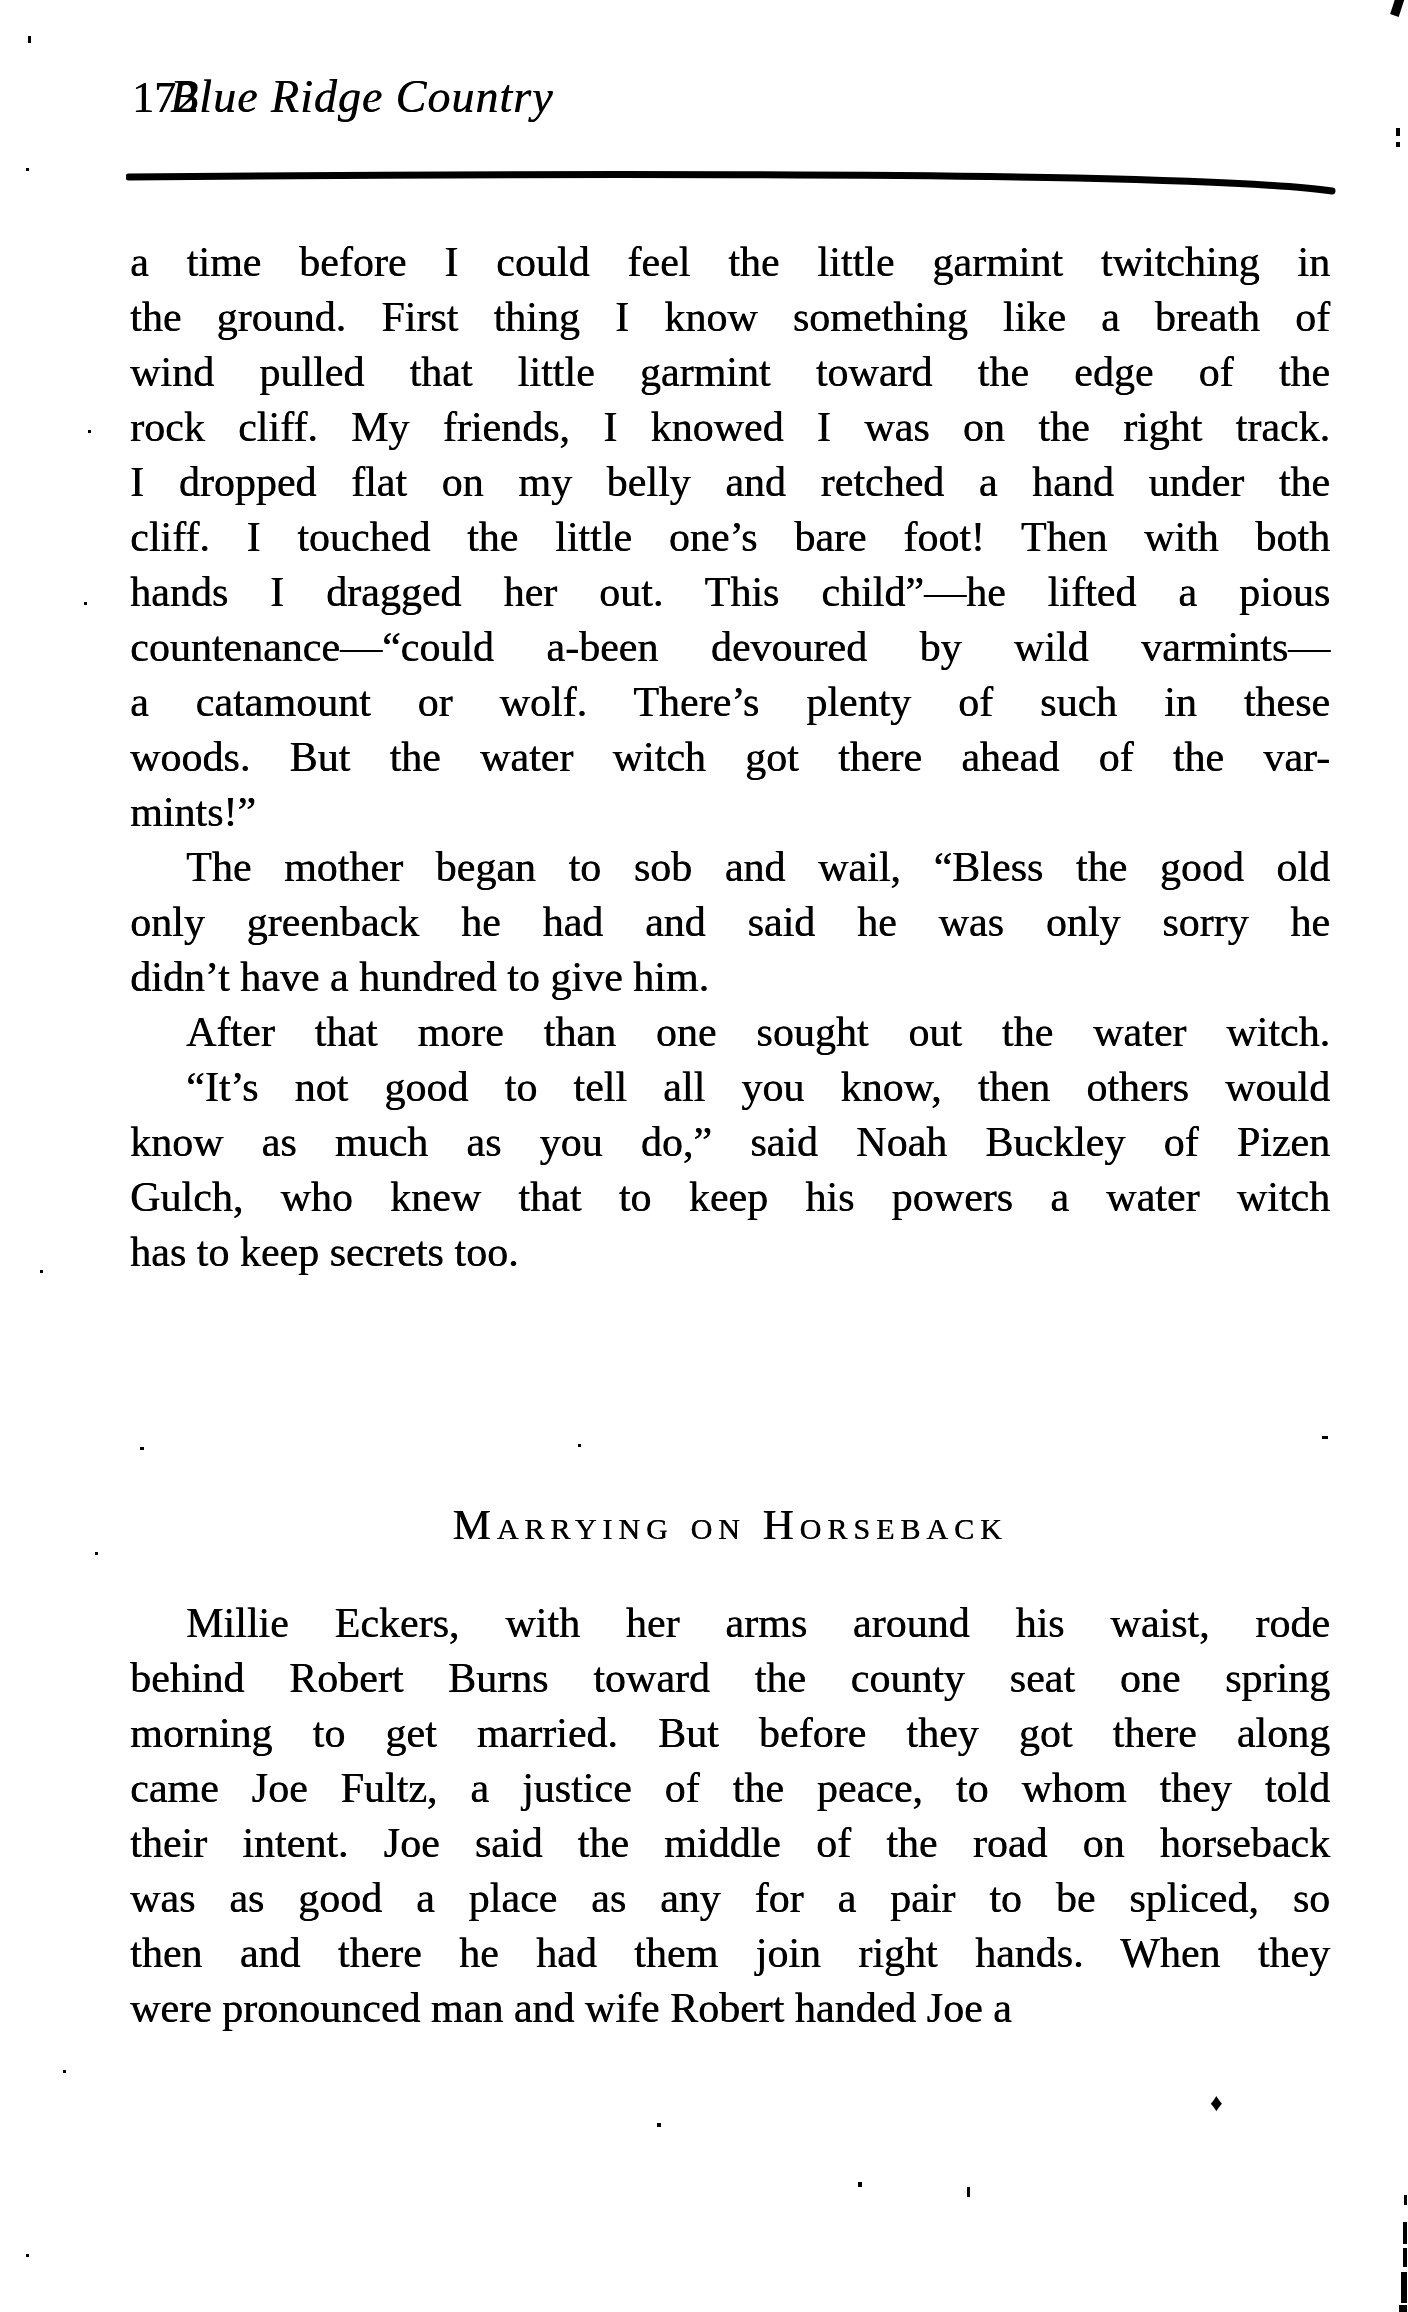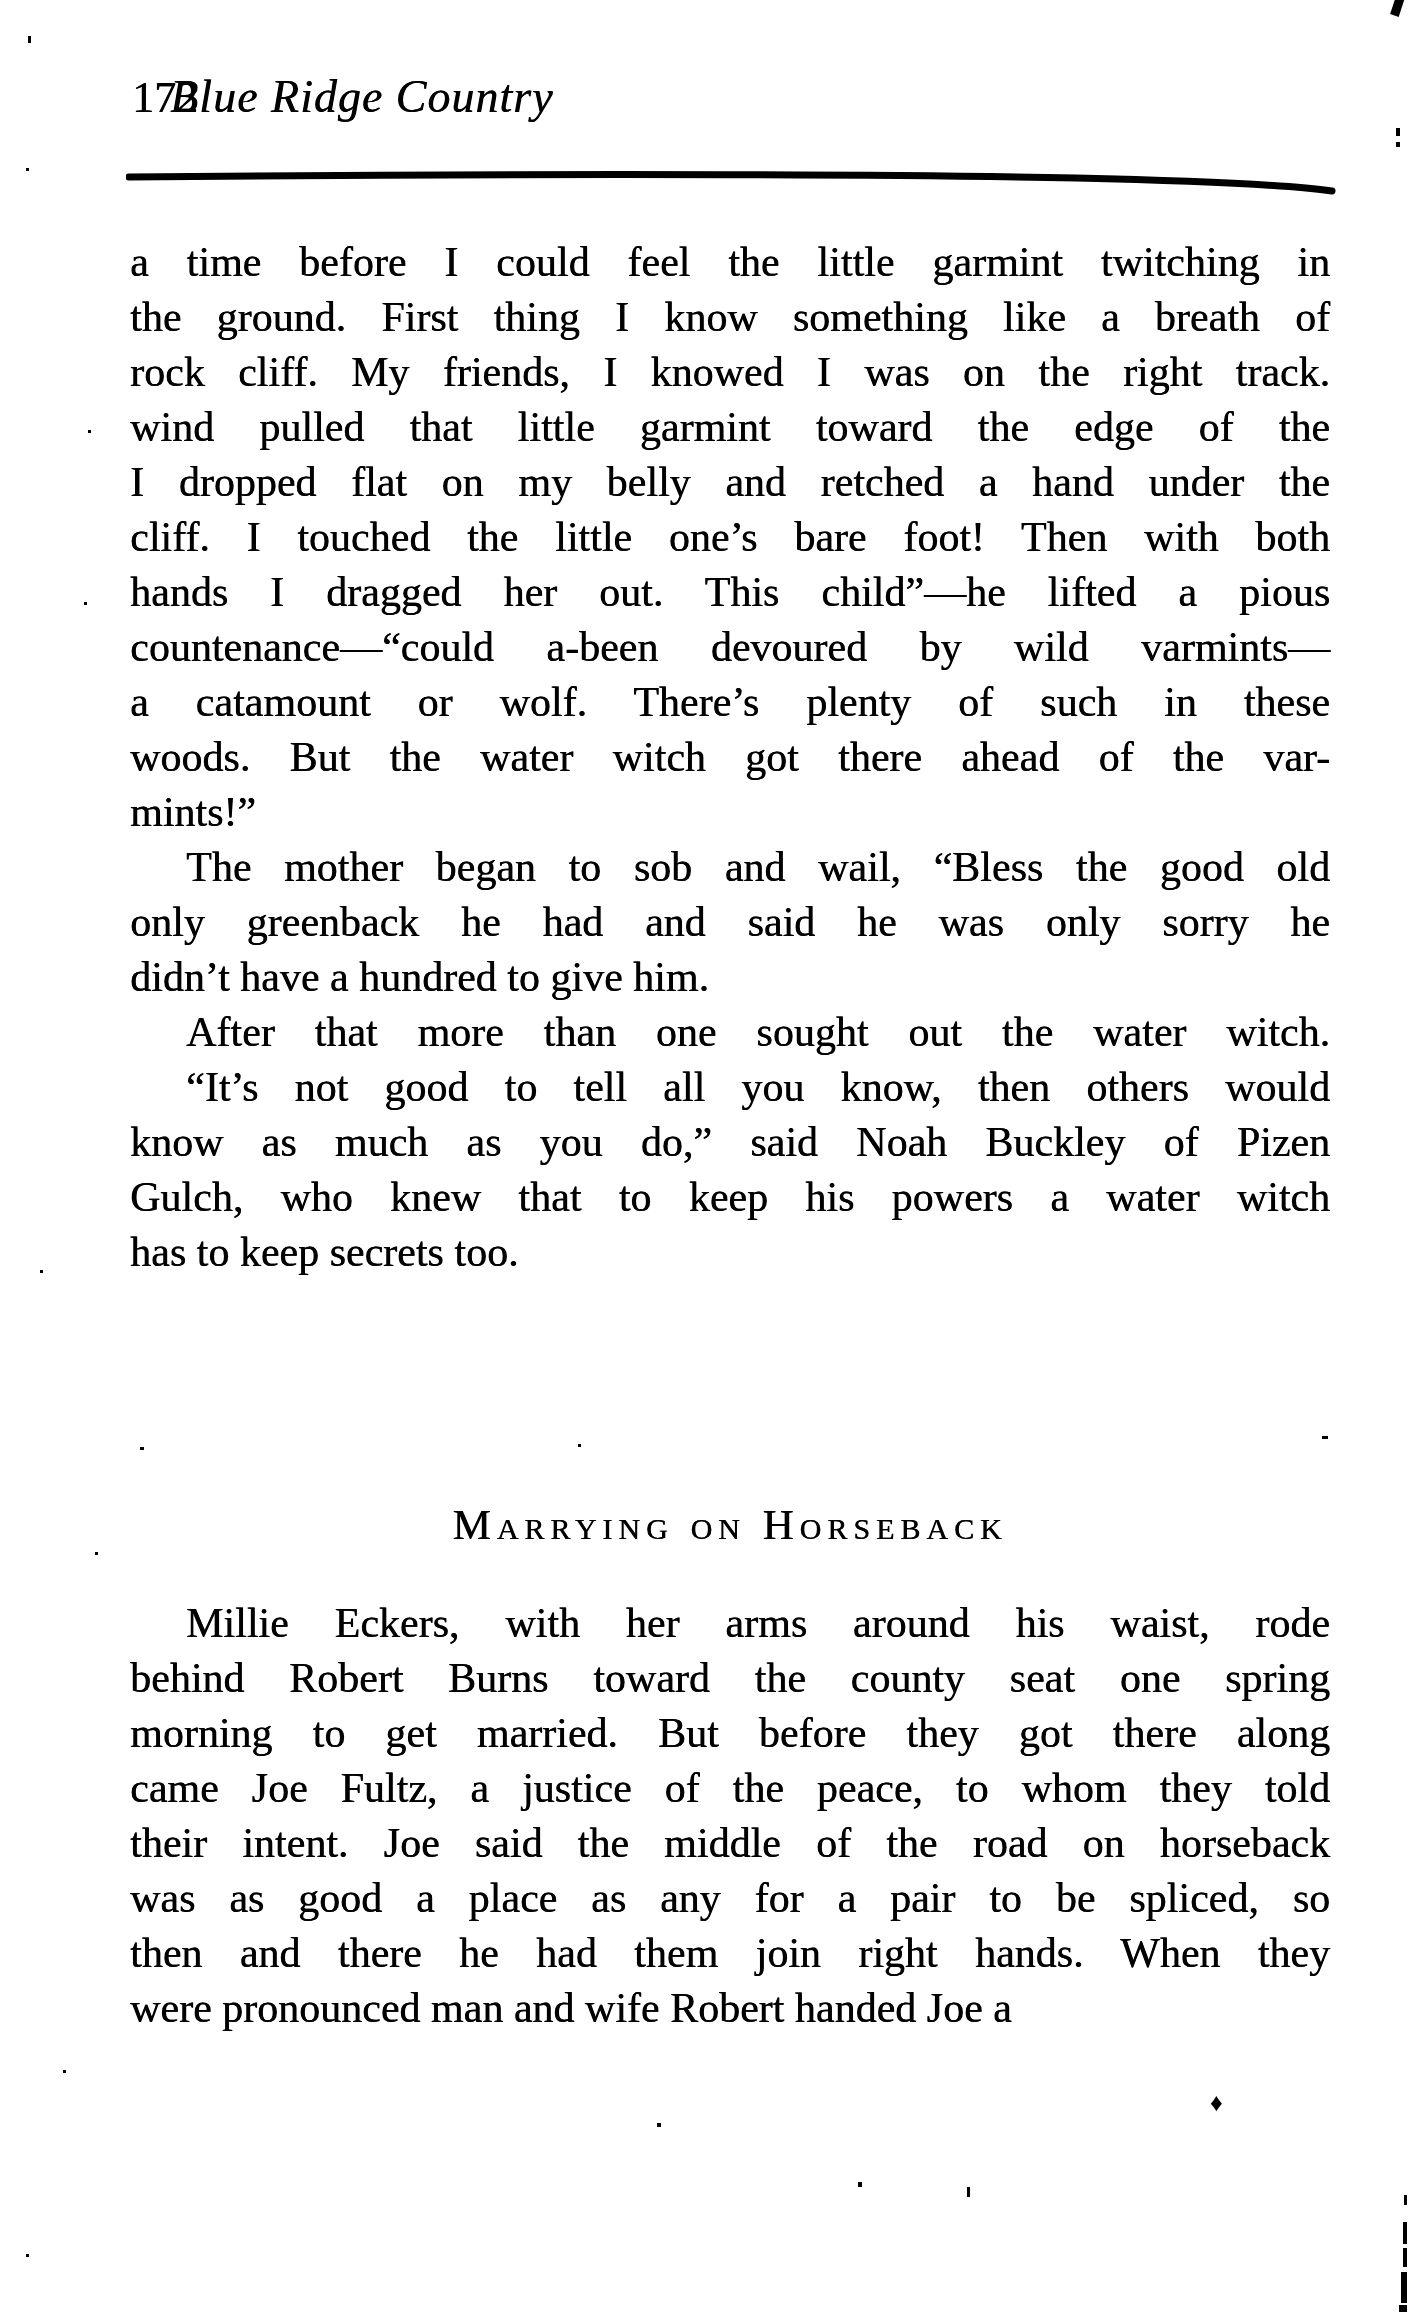--- a/index.html
+++ b/index.html
@@ -61,22 +61,22 @@
     <span class="running-title txt">Blue Ridge Country</span>
   </div>
 
   <svg class="rule" width="1212" height="26" viewBox="0 0 1212 26">
     <path d="M3,7 C300,4 700,3 950,8 C1080,11 1165,15 1206,21" fill="none" stroke="#000" stroke-width="7" stroke-linecap="round"></path>
   </svg>
 
   <div class="body-block txt" id="para-block-1" style="top:199px;margin-top:36px;">
       <div class="line fill">a time before I could feel the little garmint twitching in</div>
       <div class="line fill">the ground. First thing I know something like a breath of</div>
+      <div class="line fill">wind pulled that little garmint toward the edge of the</div>
       <div class="line fill">rock cliff. My friends, I knowed I was on the right track.</div>
-      <div class="line fill">wind pulled that little garmint toward the edge of the</div>
       <div class="line fill">I dropped flat on my belly and retched a hand under the</div>
       <div class="line fill">cliff. I touched the little one’s bare foot! Then with both</div>
       <div class="line fill">hands I dragged her out. This child”—he lifted a pious</div>
       <div class="line fill">countenance—“could a-been devoured by wild varmints—</div>
       <div class="line fill">a catamount or wolf. There’s plenty of such in these</div>
       <div class="line fill">woods. But the water witch got there ahead of the var-</div>
       <div class="line">mints!”</div>
       <div class="line fill indent">The mother began to sob and wail, “Bless the good old</div>
       <div class="line fill">only greenback he had and said he was only sorry he</div>
       <div class="line">didn’t have a hundred to give him.</div>

